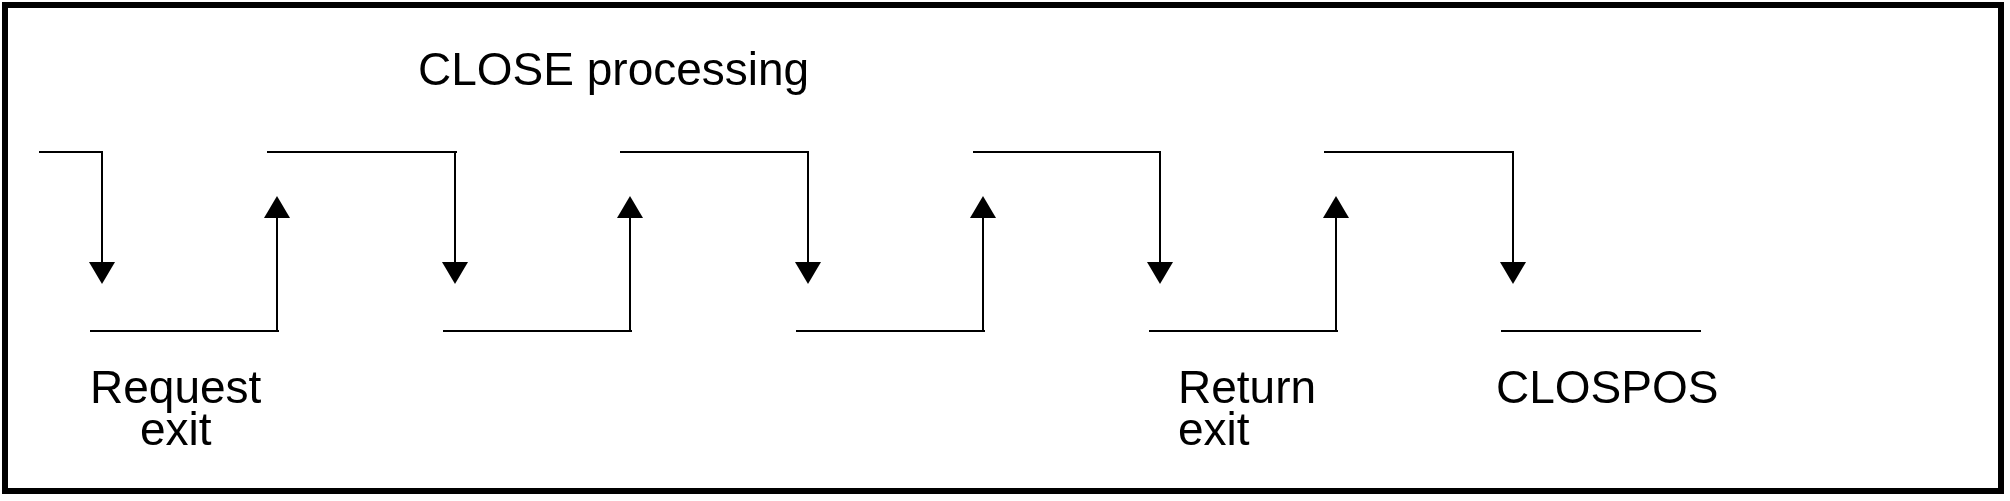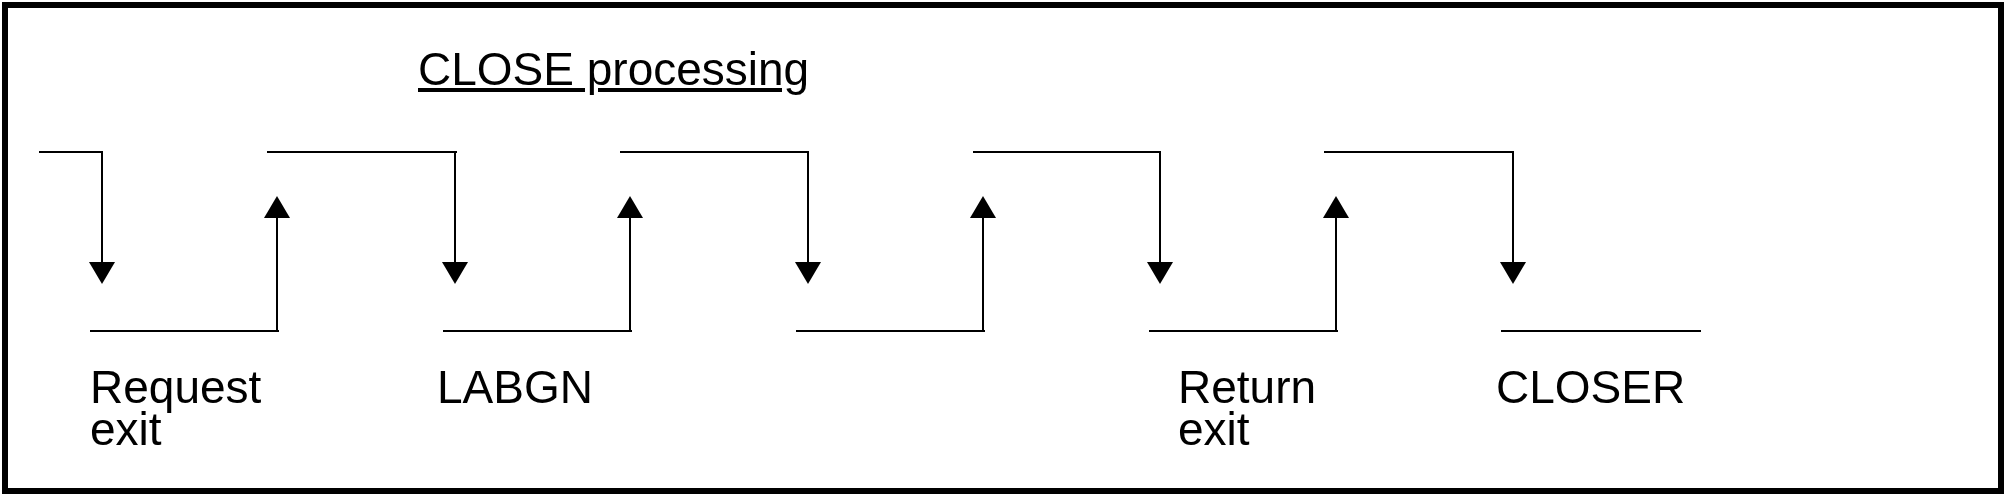--- a/index.html
+++ b/index.html
@@ -51,21 +51,20 @@
     border-right: 13px solid transparent;
     border-bottom: 22px solid var(--line, #000);
   }
   .title {
     position: absolute;
     left: 418px;
     top: 48px;
     font-size: 46px;
     line-height: 42px;
     white-space: pre-line;
-    text-decoration: underline;
   }
   .step-label {
     position: absolute;
     top: 366px;
     font-size: 46px;
     line-height: 42px;
     white-space: pre-line;
   }
 </style>
 </head>
@@ -104,20 +103,19 @@
   <div class="vline" style="left:276px; top:216px; height:116px;"></div>
   <div class="vline" style="left:629px; top:216px; height:116px;"></div>
   <div class="vline" style="left:982px; top:216px; height:116px;"></div>
   <div class="vline" style="left:1335px;top:216px; height:116px;"></div>
 
   <div class="arrow-up" style="left:264px; top:196px;"></div>
   <div class="arrow-up" style="left:617px; top:196px;"></div>
   <div class="arrow-up" style="left:970px; top:196px;"></div>
   <div class="arrow-up" style="left:1323px;top:196px;"></div>
 
-  <div class="step-label" style="left:90px;">Request
+  <div class="step-label" style="left:90px;text-align:center;">Request
 exit</div>
-  <div class="step-label" style="left:437px;">LABGN</div>
   <div class="step-label" style="left:1150px;margin-left:28px;">Return
 exit</div>
-  <div class="step-label" style="left:1496px;">CLOSER</div>
+  <div class="step-label" style="left:1496px;">CLOSPOS</div>
 
 </div>
 
 </body></html>

